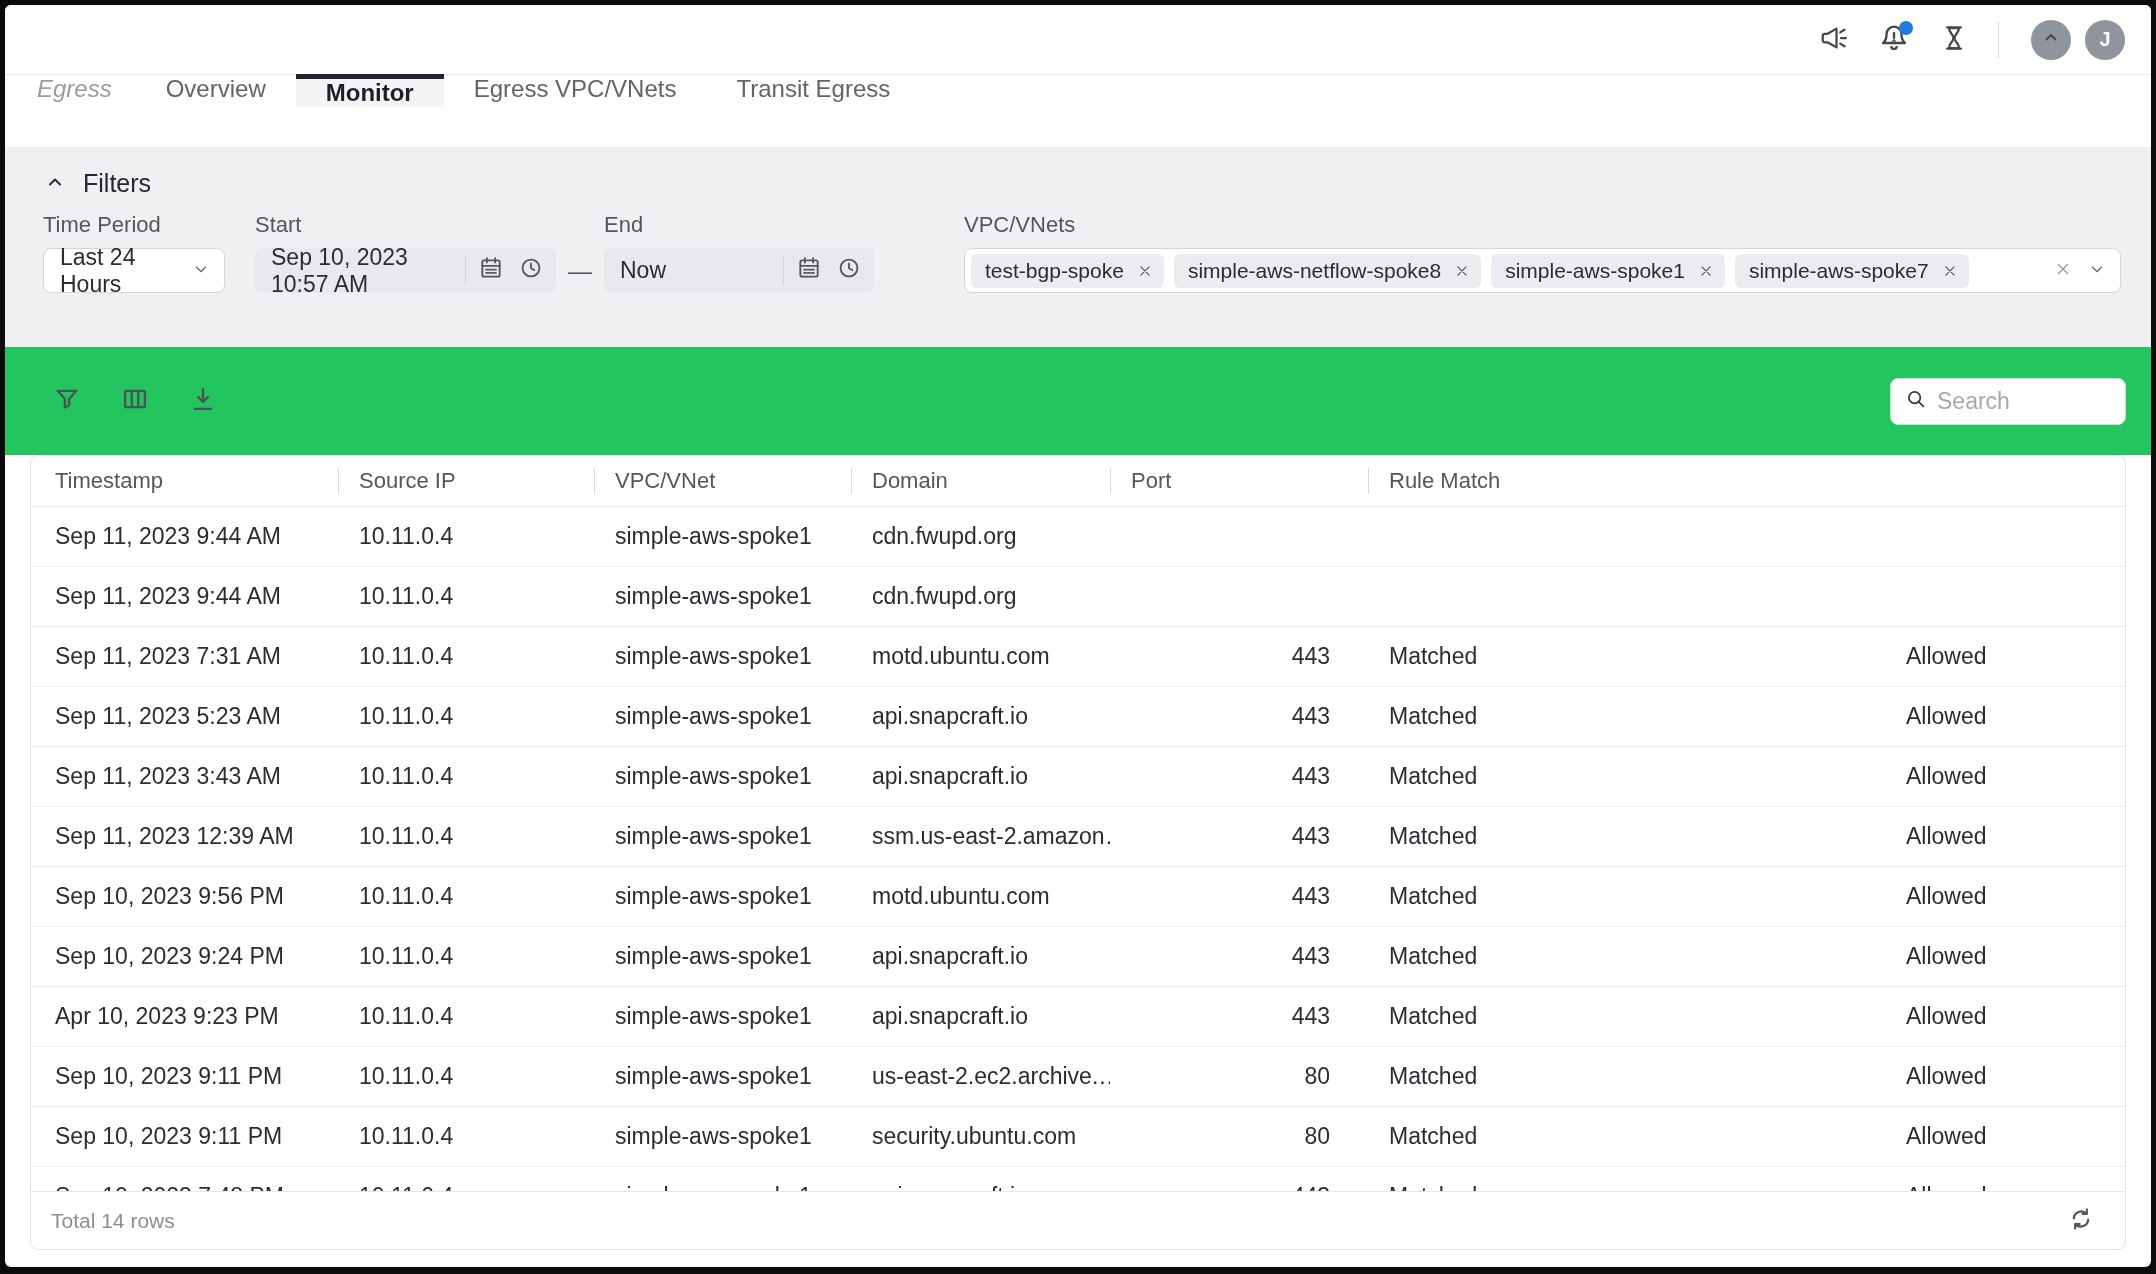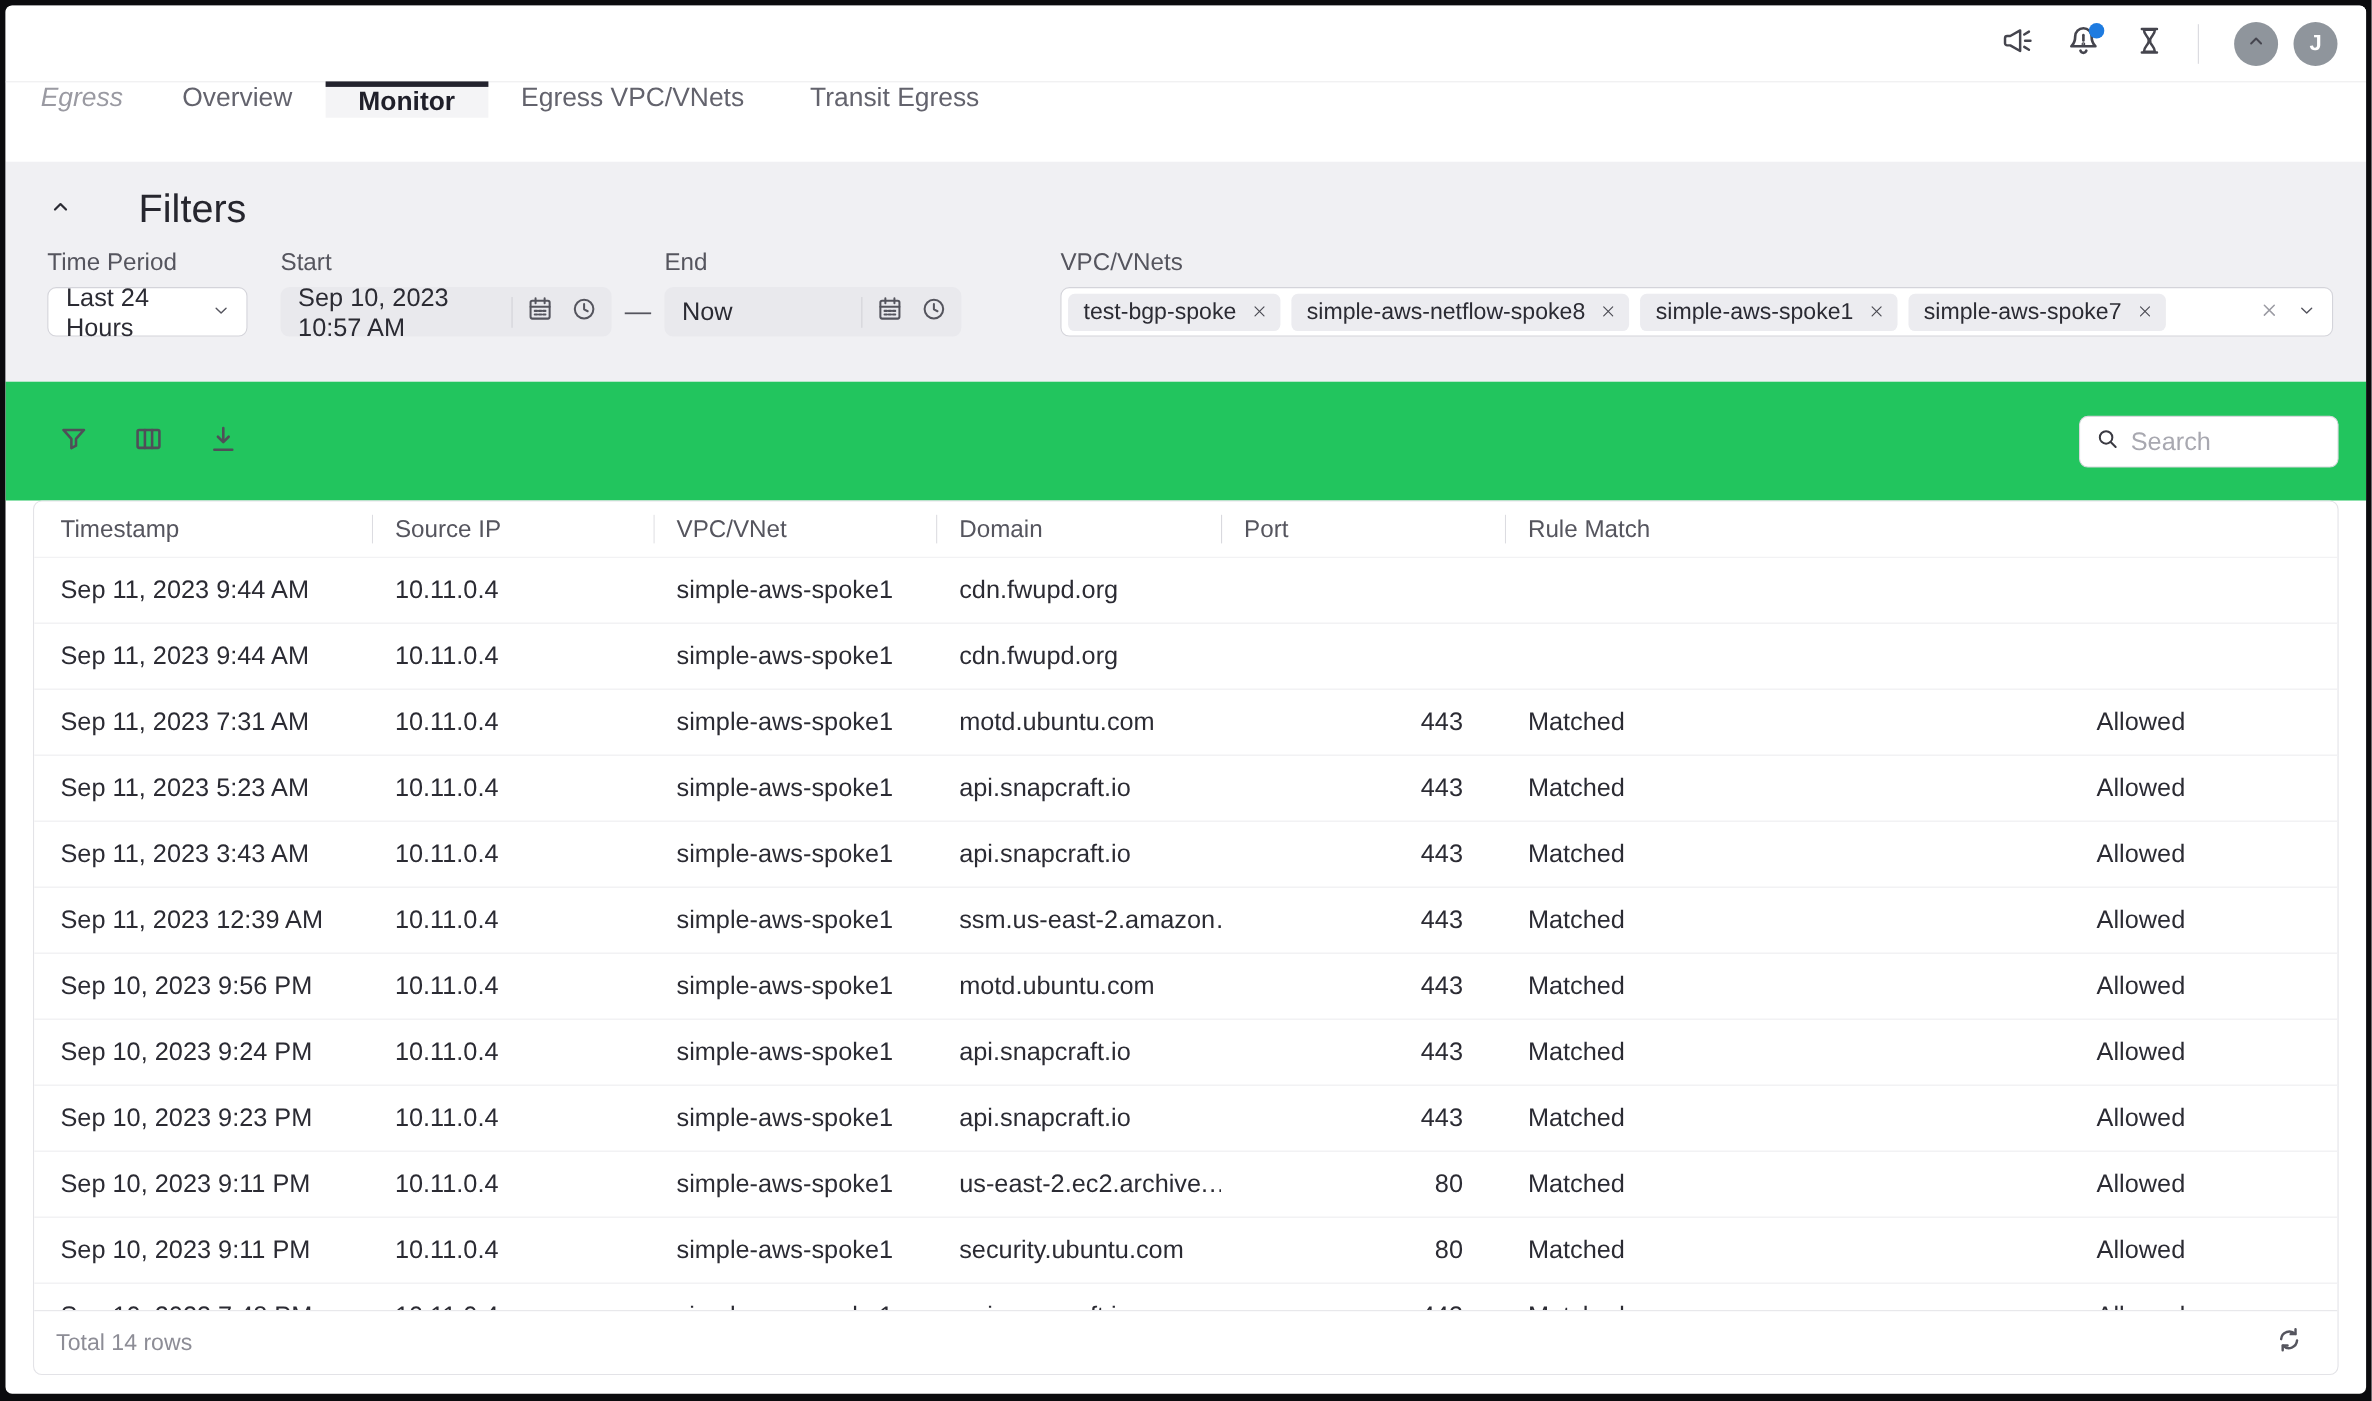--- a/index.html
+++ b/index.html
@@ -18,21 +18,21 @@
   
   .tabbar { height:72px; display:flex; align-items:flex-start; background:#fff; }
   .tab-section-label { font-style:italic; color:#9a9aa2; font-size:24px; display:flex; align-items:center; padding:0 24px 0 32px; }
   .tab { display:flex; align-items:center; padding:0 30px; font-size:24px; color:#63636d; cursor:pointer; }
   .tab.active { background:#f4f4f6; color:#1f1f2a; font-weight:bold; border-top:5px solid #23232e; margin-top:-1px; }
 
   
   .filters { height:200px; background:#f0f0f3; }
   .filters-head { display:flex; align-items:center; gap:18px; padding:22px 0 0 40px; cursor:pointer; width:220px; }
   .filters-head svg { stroke:#2b2b33; fill:none; stroke-width:2.4; stroke-linecap:round; stroke-linejoin:round; }
-  .filters-title { font-size:36px; color:#26262e;margin-left:43px; }
+  .filters-title { font-size:25px; color:#26262e; }
   .fields { display:flex; align-items:flex-end; padding:0 30px 0 38px; margin-top:14px; }
   .field { display:flex; flex-direction:column; }
   .field-label { font-size:22px; color:#55555e; margin-bottom:10px; }
   .control { height:45px; border-radius:8px; display:flex; align-items:center; font-size:23px; color:#2b2b33; }
   .select { background:#fff; border:1px solid #d4d4da; width:182px; padding:0 14px 0 16px; justify-content:space-between; cursor:pointer; }
   .datebox { background:#e9e9ed; padding:0 0 0 16px; cursor:pointer; }
   .datebox .val { flex:1; }
   .datebox .icon-sep { width:1px; height:28px; background:#d2d2d8; margin:0 12px; }
   .datebox svg, .select svg, .multiselect svg { stroke:#55555e; fill:none; stroke-width:1.7; stroke-linecap:round; stroke-linejoin:round; }
   .start-box { width:301px; margin-left:30px; }
@@ -363,21 +363,21 @@
     <div class="td">Sep 10, 2023 9:24 PM</div>
     <div class="td">10.11.0.4</div>
     <div class="td">simple-aws-spoke1</div>
     <div class="td">api.snapcraft.io</div>
     <div class="td num">443</div>
     <div class="td">Matched</div>
     <div class="td">Allowed</div>
   </div>
 
   <div class="grid-row tr">
-    <div class="td">Sep 10, 2023 9:23 PM</div>
+    <div class="td">Apr 10, 2023 9:23 PM</div>
     <div class="td">10.11.0.4</div>
     <div class="td">simple-aws-spoke1</div>
     <div class="td">api.snapcraft.io</div>
     <div class="td num">443</div>
     <div class="td">Matched</div>
     <div class="td">Allowed</div>
   </div>
 
   <div class="grid-row tr">
     <div class="td">Sep 10, 2023 9:11 PM</div>

